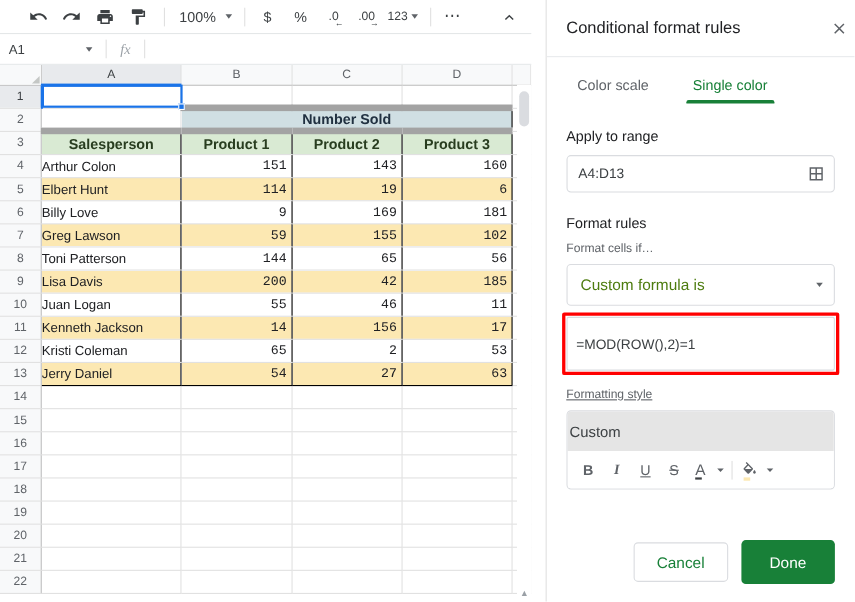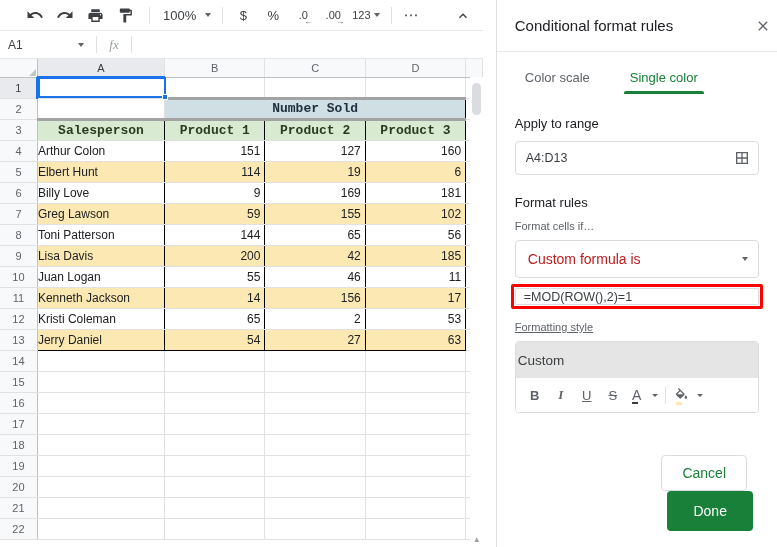--- a/index.html
+++ b/index.html
@@ -78,23 +78,23 @@
     font-size:11px; color:#5f6368;
     border-right:1px solid #c0c0c0; border-bottom:1px solid #e1e1e1;
   }
   .rowhead.sel { background:#e8eaed; color:#3c4043; border-right:2px solid #1a73e8; }
   .cell {
     height:21px; font-size:12px; color:#202124; padding:0 3px;
     border-right:1px solid #e1e1e1; border-bottom:1px solid #e1e1e1;
     overflow:hidden; white-space:nowrap;
     font-family:"Liberation Sans", sans-serif;
   }
-  .cell.num { text-align:right; padding-right:4px; }
+  .cell.num { text-align:right; padding-right:4px;font-family:Liberation Mono, monospace; }
   .cell.ctr { text-align:center; }
-  .bt { border-top:3px solid #a3a3a3;font-family:Liberation Mono, monospace; }
+  .bt { border-top:6px solid #a3a3a3; }
   .bb { border-bottom:1px solid #000; }
   .bl { border-left:1px solid #000; }
   .br { border-right:1px solid #000; }
 
   .hdr-blue { background:#d0dfe3; font-weight:bold; font-size:13px; color:#203040; }
   .hdr-green { background:#d9ead3; font-weight:bold; font-size:13px; color:#283d1f; }
   .alt { background:#fce8b2; }
 
   
   .selcell { position:absolute; left:38px; top:18px; width:128px; height:21px;
@@ -134,25 +134,25 @@
     margin:10px 18px 0; height:34px; border:1px solid #dadce0; border-radius:4px;
     display:flex; align-items:center; padding:0 8px 0 10px; background:#fff;
   }
   .inputbox .val { flex:1; font-size:12.5px; color:#3c4043; }
   .grid-icon { width:16px; height:16px; }
 
   .selectbox {
     margin:8px 18px 0; height:38px; border:1px solid #dadce0; border-radius:4px;
     display:flex; align-items:center; padding:0 10px 0 12px; background:#fff;
   }
-  .selectbox .val { flex:1; font-size:14px; color:#b91c1c; }
+  .selectbox .val { flex:1; font-size:14px; color:#4d7c0f; }
 
   .formula-wrap { margin:10px 18px 0; position:relative; }
   .formula-box {
-    height:17px; border:1px solid #dadce0; border-radius:2px; background:#fff;
+    height:49px; border:1px solid #dadce0; border-radius:2px; background:#fff;
     display:flex; align-items:center; padding-left:8px;
     font-size:12.5px; color:#3c4043;
   }
   .red-ring { position:absolute; left:-4px; top:-4px; right:-4px; bottom:-4px;
     border:3px solid #ff0000; border-radius:2px; pointer-events:none; }
 
   .style-lbl { font-size:11px; color:#5f6368; padding:16px 18px 0;text-decoration:underline; }
   .style-card { margin:8px 18px 0; border:1px solid #dadce0; border-radius:4px; overflow:hidden; }
   .style-preview { height:36px; background:#e5e5e5; display:flex; align-items:center;
      padding-left:2px; font-size:13.5px; color:#3c4043; }
@@ -162,21 +162,21 @@
   .stool b { font-weight:bold; }
   .stool i { font-family:"Liberation Serif", serif; font-weight:bold; }
   .stool u { text-decoration:underline; }
   .stool s { text-decoration:line-through; }
   .mini-caret { width:0;height:0;border-left:3px solid transparent;border-right:3px solid transparent;
      border-top:3.5px solid #5f6368; margin-left:3px; }
   .stool-sep { width:1px; height:17px; background:#e0e0e0; margin:0 5px; }
   .fill-underline { position:absolute; bottom:3px; left:5px; right:11px; height:3px; background:#fce8b2; }
   .txt-underline { position:absolute; bottom:4px; left:6px; right:10px; height:2px; background:#3c4043; }
 
-  .btnrow { position:absolute; bottom:16px; right:18px; display:flex; align-items:center;flex-direction:column; }
+  .btnrow { position:absolute; bottom:16px; right:18px; display:flex; align-items:center; }
   .btn-cancel { height:36px; padding:0 20px; border:1px solid #dadce0; border-radius:4px;
      background:#fff; color:#188038; font-size:14px; display:flex; align-items:center;
      cursor:pointer; margin-right:12px; }
   .btn-done { height:40px; padding:12px 26px; border-radius:4px; background:#188038;
      color:#fff; font-size:14px; display:flex; align-items:center; cursor:pointer; }
 </style>
 </head>
 <body>
 
 <div id="app">
@@ -284,21 +284,21 @@
           <td class="cell ctr hdr-green bt br">Product 1</td>
           <td class="cell ctr hdr-green bt br">Product 2</td>
           <td class="cell ctr hdr-green bt br">Product 3</td>
           <td class="cell"></td>
         </tr>
 
         <tr>
           <td class="rowhead">4</td>
           <td class="cell bl br">Arthur Colon</td>
           <td class="cell num br">151</td>
-          <td class="cell num br">127</td>
+          <td class="cell num br">143</td>
           <td class="cell num br">160</td>
           <td class="cell"></td>
         </tr>
         <tr>
           <td class="rowhead">5</td>
           <td class="cell alt bl br">Elbert Hunt</td>
           <td class="cell num alt br">114</td>
           <td class="cell num alt br">19</td>
           <td class="cell num alt br">6</td>
           <td class="cell"></td>

